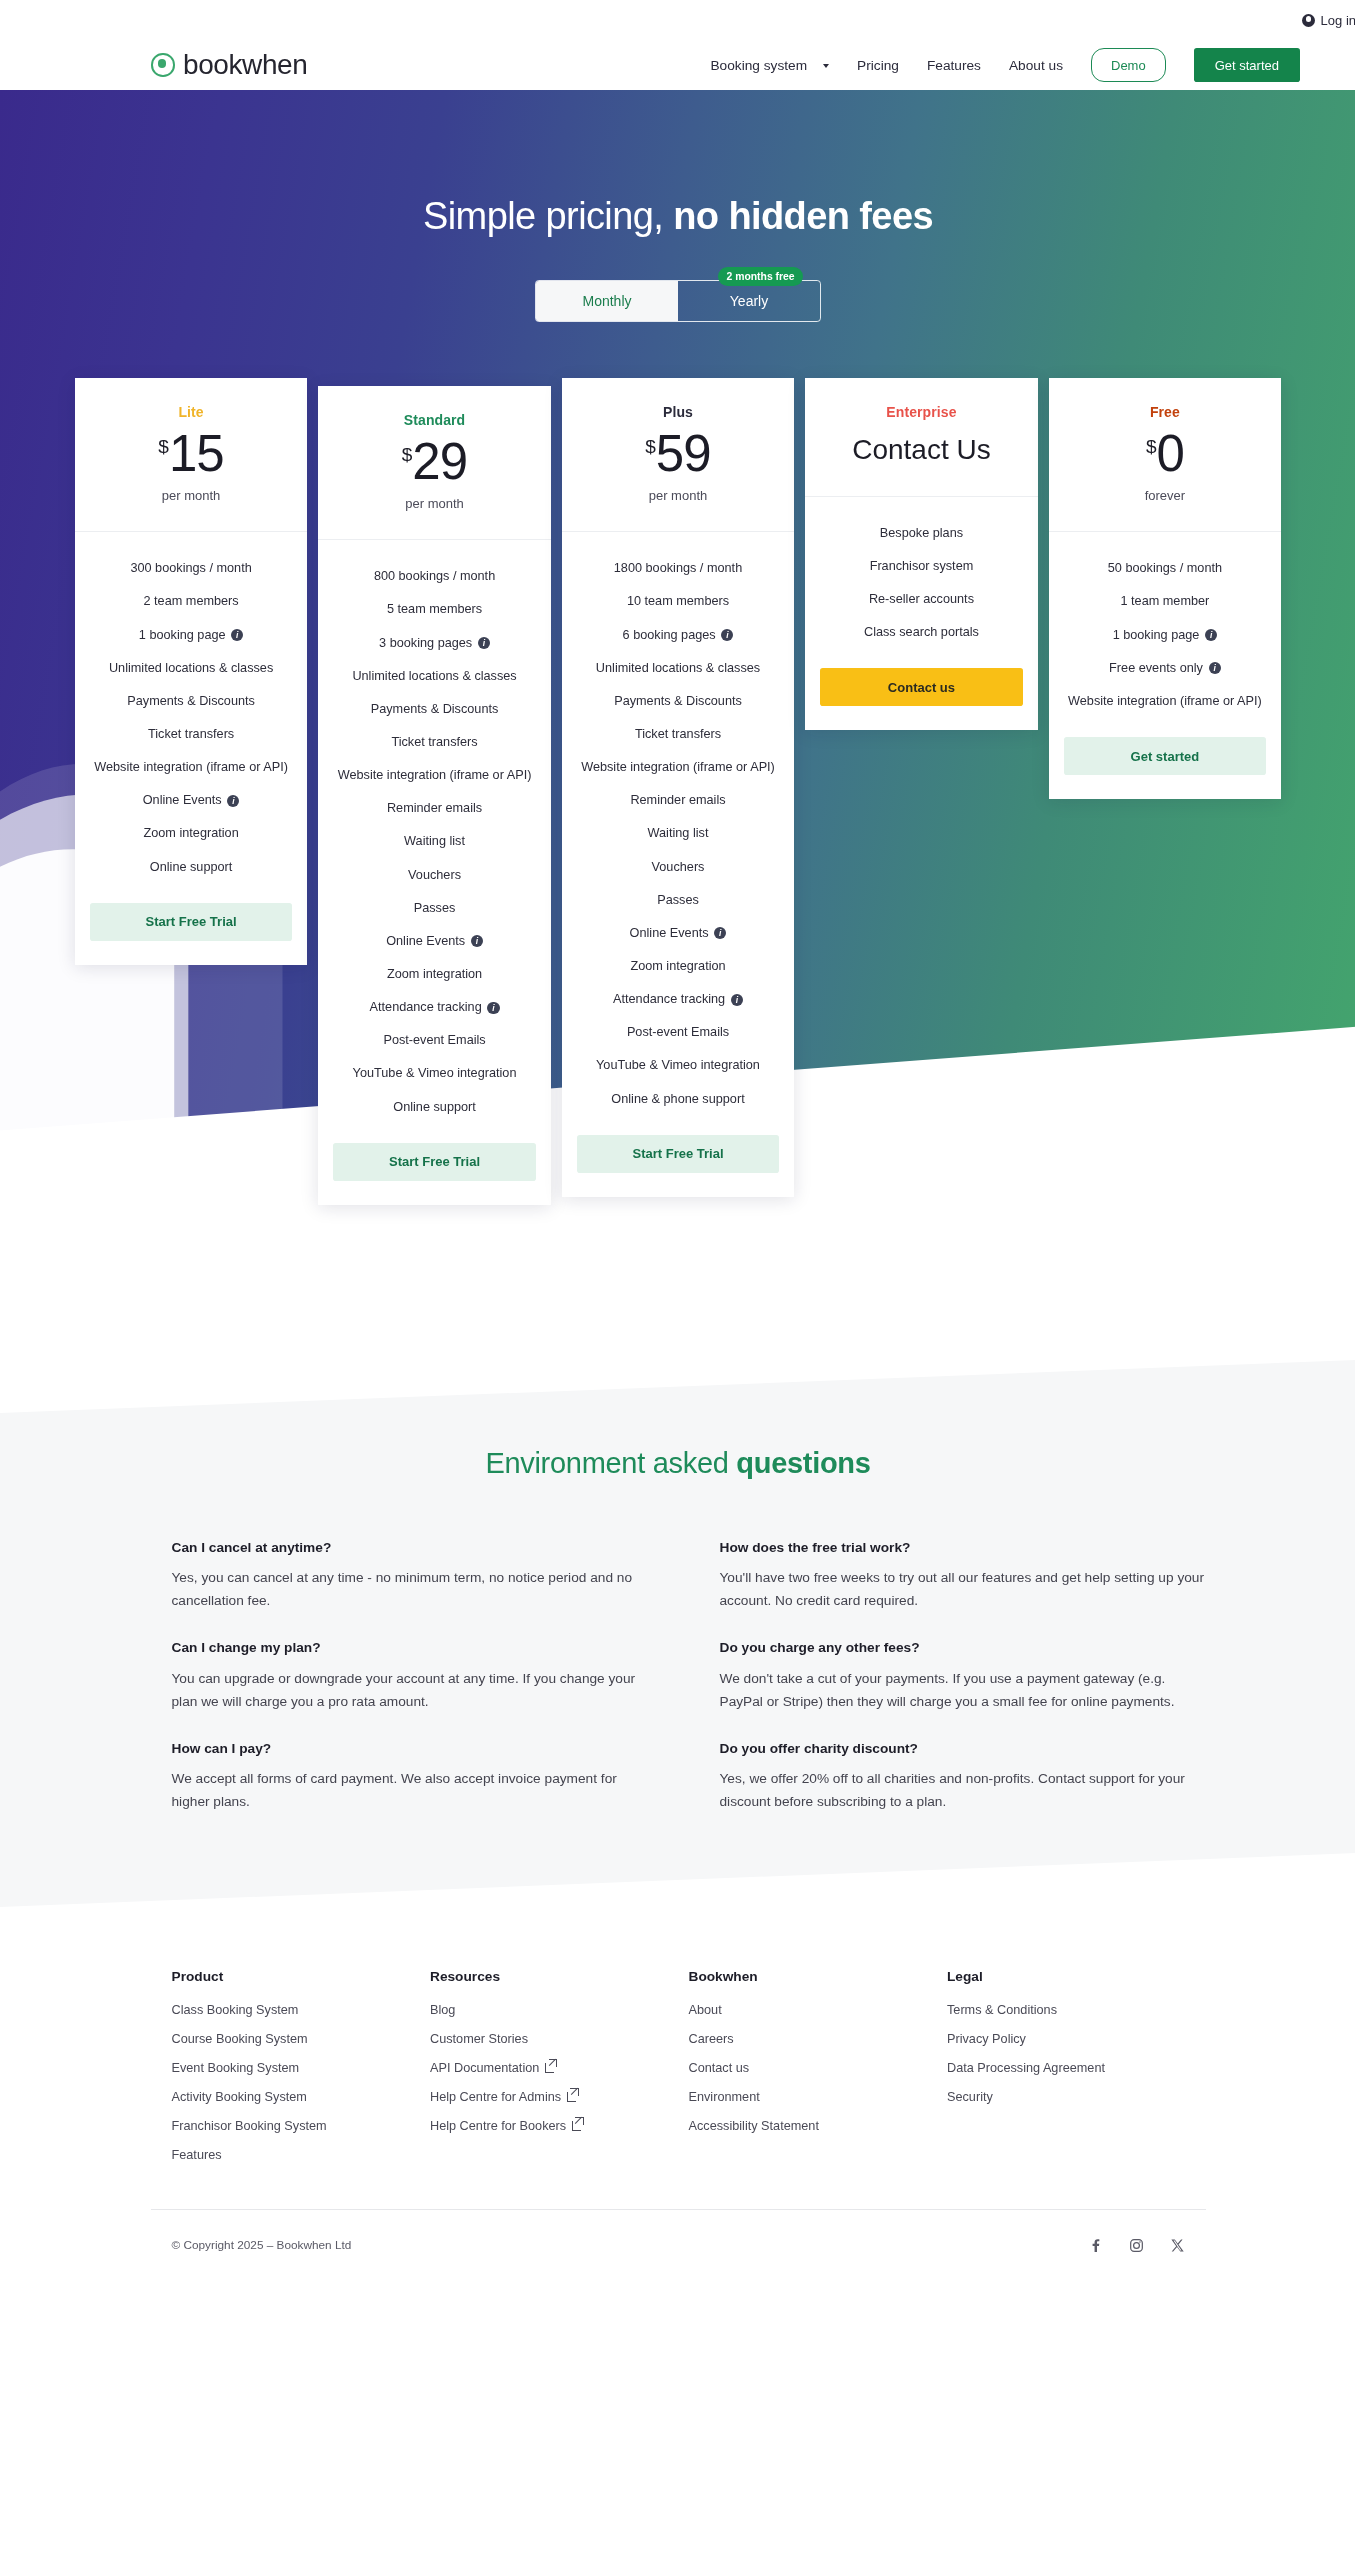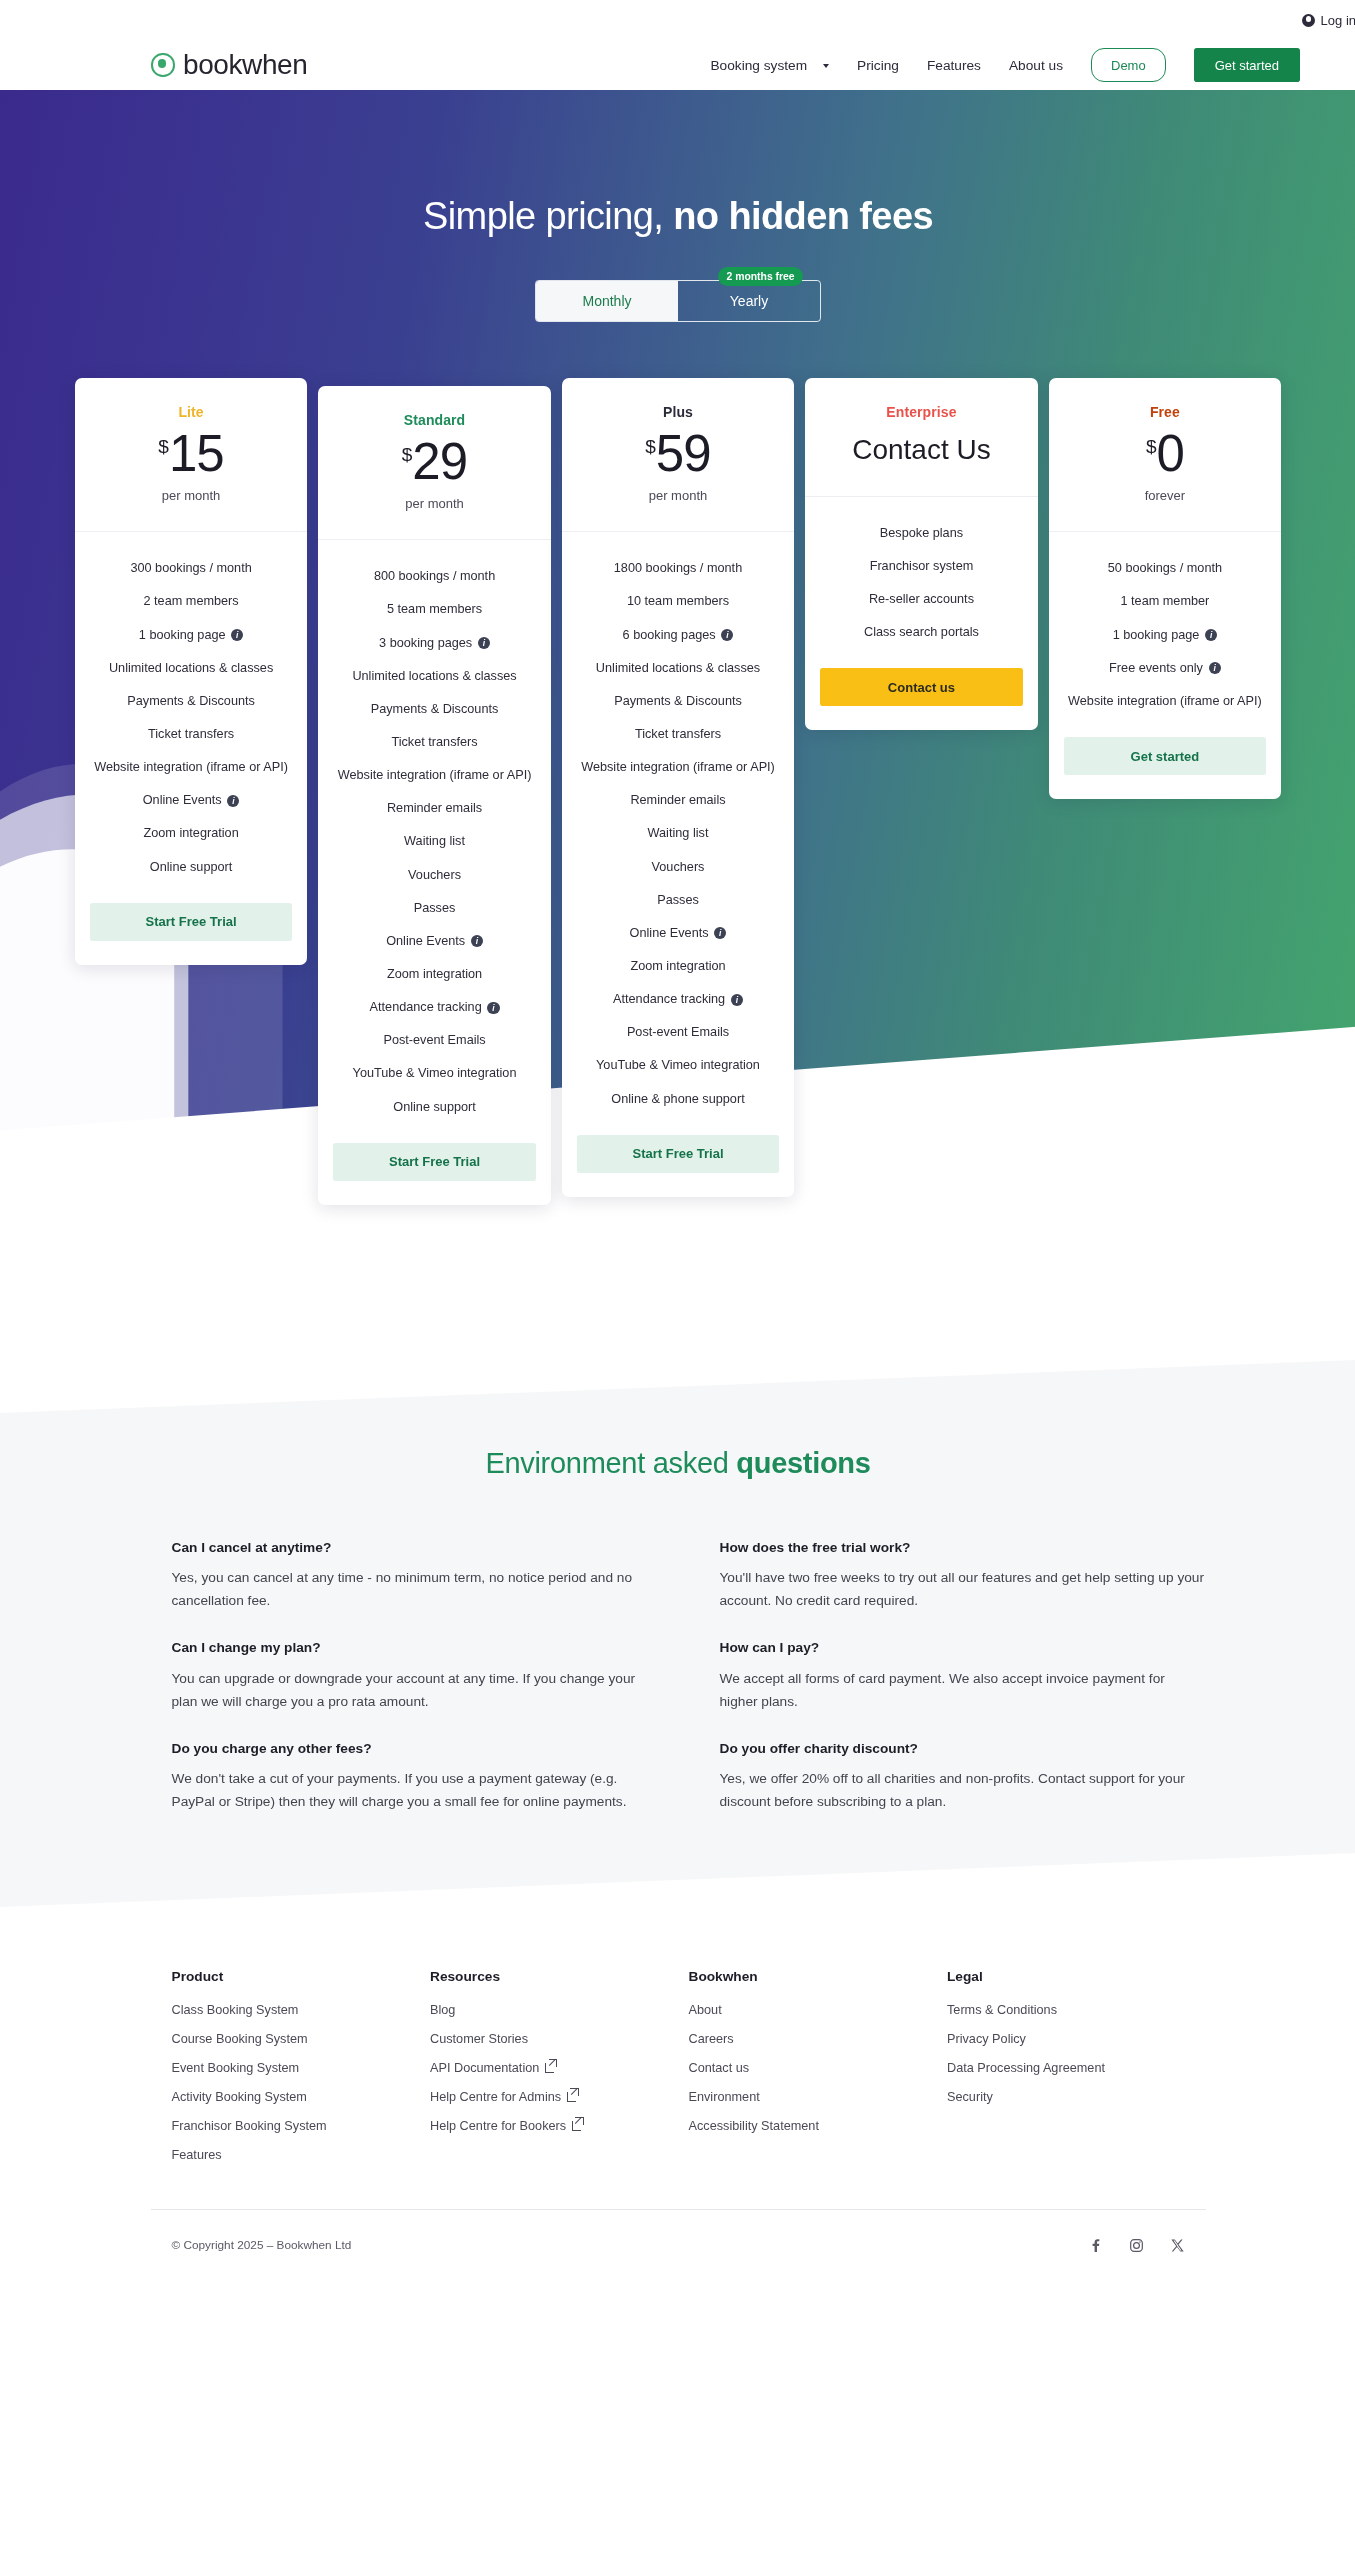--- a/index.html
+++ b/index.html
@@ -107,21 +107,21 @@
     background: #159a52; color: #fff; font-size: 10.4px; font-weight: 700;
     padding: 3.8px 8.5px; border-radius: 10.4px; white-space: nowrap;
   }
 
   
   .cards {
     position: relative; display: flex; justify-content: center;
     align-items: flex-start; gap: 11.3px; margin-top: 56px; padding: 0 75px;
   }
   .card {
-    width: 242px; background: #fff; border-radius: 7px;
+    width: 242px; background: #fff; border-radius: 0;
     box-shadow: 0 2.8px 17px rgba(20,25,60,.13);
     display: flex; flex-direction: column; overflow: hidden;
   }
   .card.c-lite     { margin-top: 0px; }
   .card.c-standard { margin-top: 8px; }
   .card.c-plus     { margin-top: 0px; }
   .card.c-ent      { margin-top: 0px; }
   .card.c-free     { margin-top: 0px; }
 
   .card-head {
@@ -537,26 +537,26 @@
       </div>
       <div class="faq-item">
         <div class="faq-q">How does the free trial work?</div>
         <div class="faq-a">You'll have two free weeks to try out all our features and get help setting up your account. No credit card required.</div>
       </div>
       <div class="faq-item">
         <div class="faq-q">Can I change my plan?</div>
         <div class="faq-a">You can upgrade or downgrade your account at any time. If you change your plan we will charge you a pro rata amount.</div>
       </div>
       <div class="faq-item">
+        <div class="faq-q">Do you charge any other fees?</div>
+        <div class="faq-a">We don't take a cut of your payments. If you use a payment gateway (e.g. PayPal or Stripe) then they will charge you a small fee for online payments.</div>
+      </div>
+      <div class="faq-item">
         <div class="faq-q">How can I pay?</div>
         <div class="faq-a">We accept all forms of card payment. We also accept invoice payment for higher plans.</div>
-      </div>
-      <div class="faq-item">
-        <div class="faq-q">Do you charge any other fees?</div>
-        <div class="faq-a">We don't take a cut of your payments. If you use a payment gateway (e.g. PayPal or Stripe) then they will charge you a small fee for online payments.</div>
       </div>
       <div class="faq-item">
         <div class="faq-q">Do you offer charity discount?</div>
         <div class="faq-a">Yes, we offer 20% off to all charities and non-profits. Contact support for your discount before subscribing to a plan.</div>
       </div>
     </div>
   </div>
 
   <div class="diag-bottom"></div>
 

